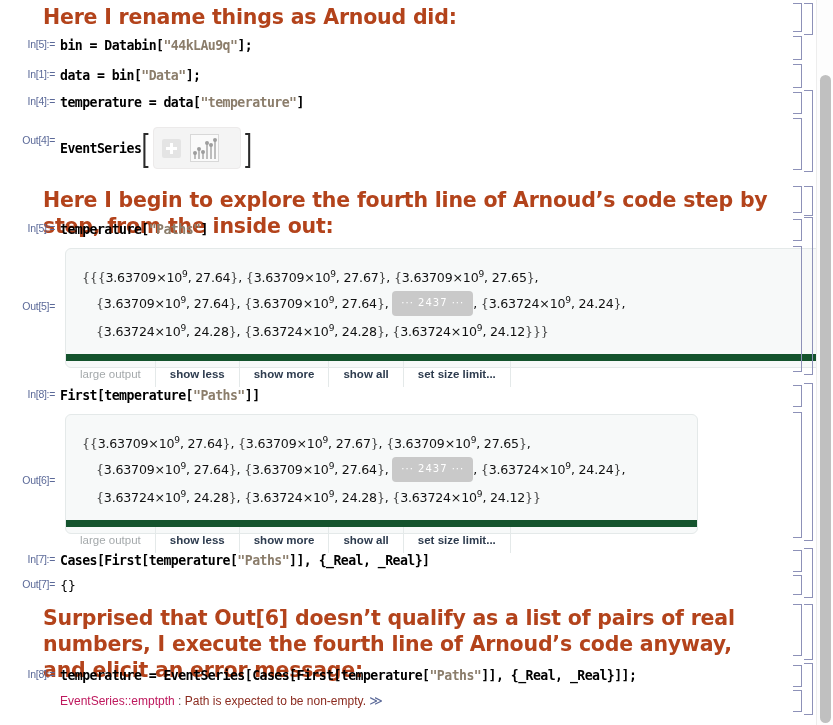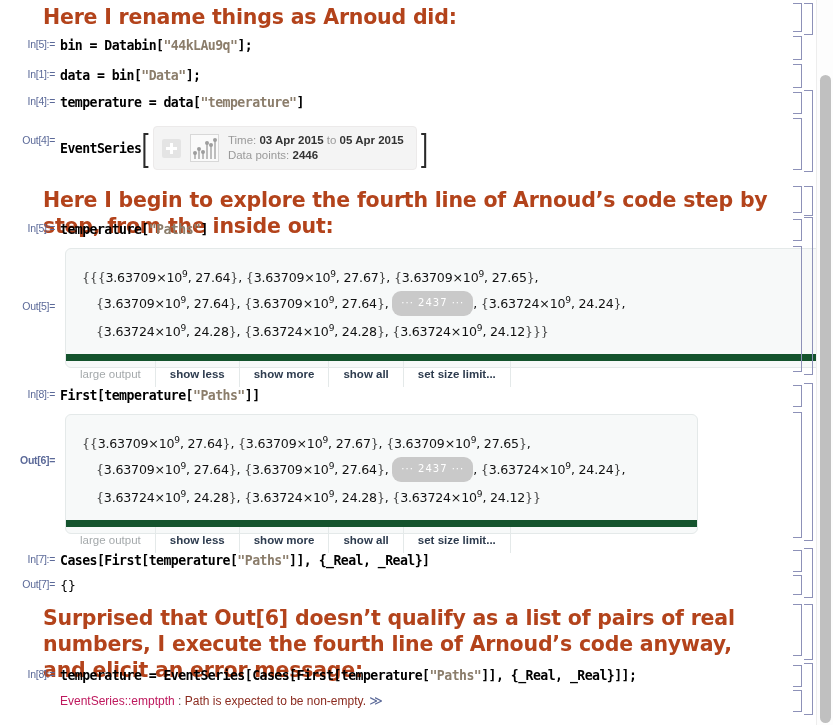--- a/index.html
+++ b/index.html
@@ -165,21 +165,21 @@
     line-height: 22px;
     letter-spacing: -0.2px;
     white-space: nowrap;
   }
   .expr .ln { display: block; }
   .expr .bk { color: #3c3c3c; font-family: "DejaVu Serif", serif; }
   .skip {
     display: inline-block;
     background: #c9c9c9;
     color: #ffffff;
-    border-radius: 9px;
+    border-radius: 4px;
     font-size: 10px;
     font-family: "DejaVu Sans", sans-serif;
     padding: 1px 9px 2px 9px;
     letter-spacing: 1px;
     vertical-align: middle;
     position: relative;
     top: -1px;
   }
   .btnrow {
     border-top: 7px solid #14532d;
@@ -281,28 +281,20 @@
           <span class="row">
             <span class="plusbtn"></span>
             <span class="thumb">
               <i style="left:3px;  height:5px;"></i>
               <i style="left:7px;  height:9px;"></i>
               <i style="left:11px; height:6px;"></i>
               <i style="left:15px; height:15px;"></i>
               <i style="left:19px; height:13px;"></i>
               <i style="left:23px; height:18px;"></i>
             </span>
-            <span class="sumtext">
-              <span><span>Time:</span>
-                <b>03 Apr 2015</b>
-                <span>to</span>
-                <b>05 Apr 2015</b></span><br>
-              <span><span>Data points:</span>
-                <b>2446</b></span>
-            </span>
           </span>
         </span><span class="bigbr">]</span>
       </div>
     </div>
 
     <div class="textcell t2">Here I begin to explore the fourth line of Arnoud’s code step by step, from the inside out:</div>
 
     <div class="cell" style="top:222px;">
       <span class="iolabel">In[5]:=</span>
       <div class="code"><span>temperature[</span><span class="str">"Paths"</span><span>]</span></div>
@@ -326,21 +318,21 @@
         <span class="tail"></span>
       </div>
     </div>
 
     <div class="cell" style="top:388px;">
       <span class="iolabel">In[8]:=</span>
       <div class="code"><span>First[temperature[</span><span class="str">"Paths"</span><span>]]</span></div>
     </div>
 
     <div class="cell" style="top:414px;">
-      <span class="iolabel" style="top:40px;font-weight:bold;">Out[6]=</span>
+      <span class="iolabel" style="top:60px;">Out[6]=</span>
     </div>
     <div class="outbox" style="left:65px; top:414px; width:633px; height:120px;">
       <div class="expr">
           <span class="ln"><span class="bk">{{</span><span>3.63709×10</span><sup style="font-size: 0.72em;">9</sup><span>, 27.64</span><span class="bk">}</span><span>, </span><span class="bk">{</span><span>3.63709×10</span><sup style="font-size: 0.72em;">9</sup><span>, 27.67</span><span class="bk">}</span><span>, </span><span class="bk">{</span><span>3.63709×10</span><sup style="font-size: 0.72em;">9</sup><span>, 27.65</span><span class="bk">}</span><span>,</span></span>
           <span class="ln" style="padding-left: 14px;"><span class="bk">{</span><span>3.63709×10</span><sup style="font-size: 0.72em;">9</sup><span>, 27.64</span><span class="bk">}</span><span>, </span><span class="bk">{</span><span>3.63709×10</span><sup style="font-size: 0.72em;">9</sup><span>, 27.64</span><span class="bk">}</span><span>, </span><span class="skip">··· 2437 ···</span><span>, </span><span class="bk">{</span><span>3.63724×10</span><sup style="font-size: 0.72em;">9</sup><span>, 24.24</span><span class="bk">}</span><span>,</span></span>
           <span class="ln" style="padding-left: 14px;"><span class="bk">{</span><span>3.63724×10</span><sup style="font-size: 0.72em;">9</sup><span>, 24.28</span><span class="bk">}</span><span>, </span><span class="bk">{</span><span>3.63724×10</span><sup style="font-size: 0.72em;">9</sup><span>, 24.28</span><span class="bk">}</span><span>, </span><span class="bk">{</span><span>3.63724×10</span><sup style="font-size: 0.72em;">9</sup><span>, 24.12</span><span class="bk">}}</span></span>
         </div>
       <div class="btnrow">
         <span class="bcell muted">large output</span>
         <span class="bcell">show less</span>

